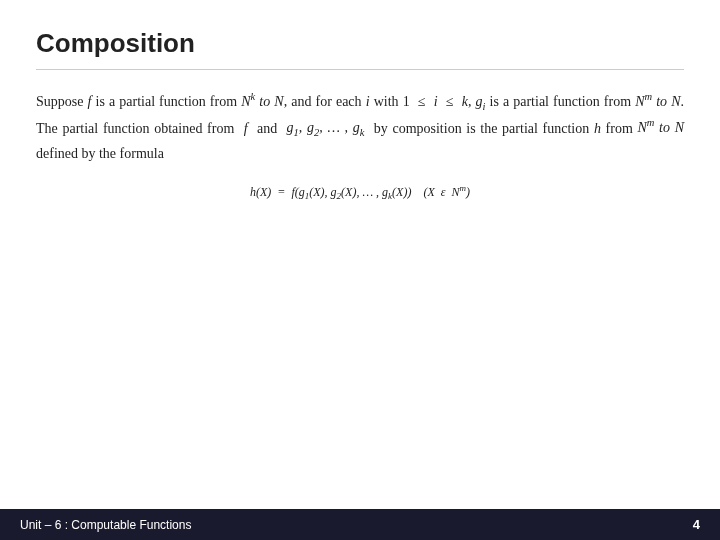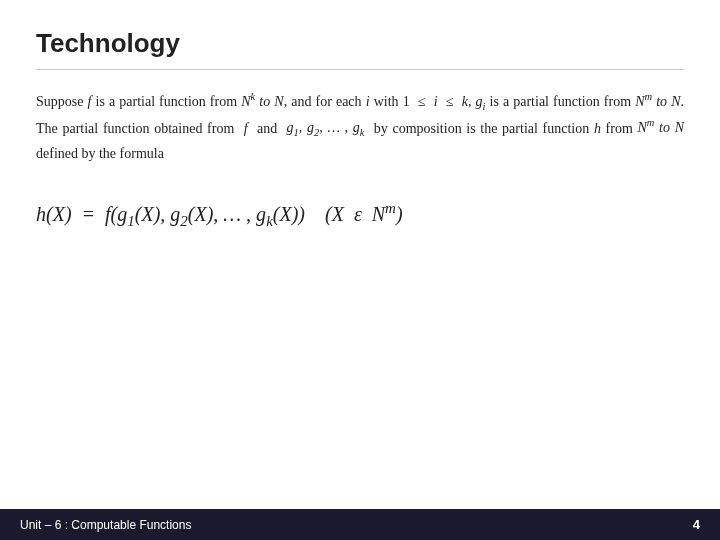--- a/index.html
+++ b/index.html
@@ -88,33 +88,34 @@
     sup {
       font-size: 0.75em;
     }
 
     sub {
       font-size: 0.75em;
     }
 
     .formula-line {
       display: flex;
+      justify-content: center;
       align-items: center;
       gap: 6px;
       font-style: italic;
-      font-size: 20px;
-      margin-top: 32px;
+      font-size: 12px;
+      margin-top: 16px;
       margin-bottom: 8px;
     }
   </style>
 </head>
 <body>
 
 <div class="slide-container">
-  <div class="title">Technology</div>
+  <div class="title">Composition</div>
   <hr class="divider">
 
   <div class="content-area">
     <p>
       Suppose <span class="math-inline">f</span> is a partial function from
       <span class="math-inline">N<sup>k</sup> to N</span>, and for each
       <span class="math-inline">i</span> with 1 &nbsp;≤&nbsp;
       <span class="math-inline">i</span> &nbsp;≤&nbsp;
       <span class="math-inline">k</span>,&nbsp;<span class="math-inline">g<sub>i</sub></span>
       is a partial function from <span class="math-inline">N<sup>m</sup> to N</span>.

